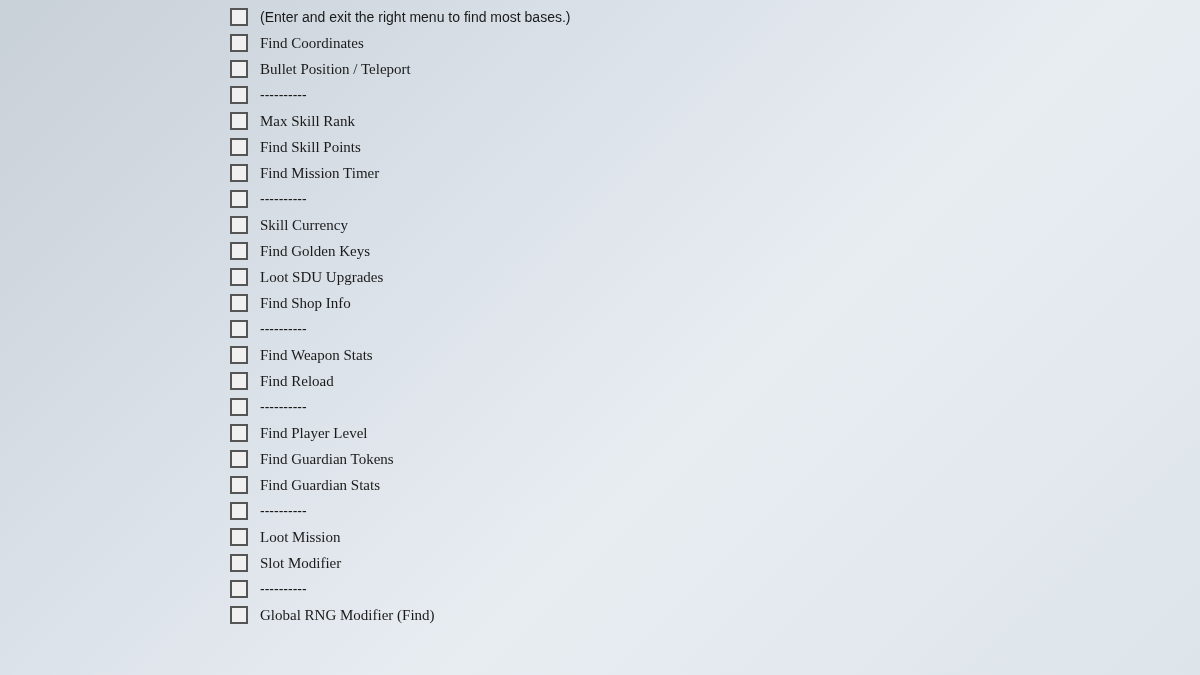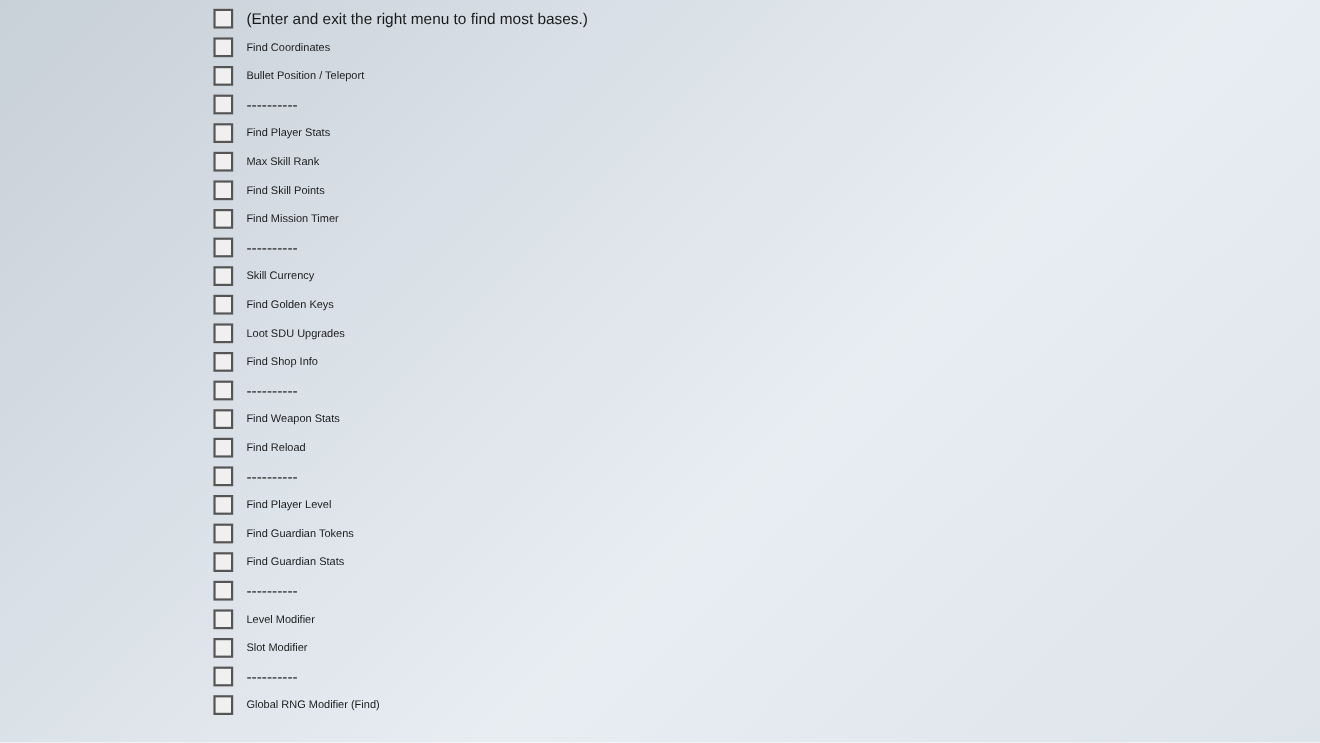--- a/index.html
+++ b/index.html
@@ -14,20 +14,21 @@
       background: linear-gradient(135deg, #c8d0d8 0%, #d8dfe6 30%, #e8edf2 60%, #dde4ea 100%);
       font-family: 'Segoe UI', Tahoma, Geneva, Verdana, sans-serif;
       overflow: hidden;
     }
 
     .container {
       width: 1056px;
       height: 675px;
       padding: 4px 0;
       overflow: hidden;
+      margin-left: 36px;
     }
 
     .list-item {
       display: flex;
       align-items: center;
       padding: 1px 0;
       min-height: 26px;
     }
 
     .checkbox-area {
@@ -44,23 +45,24 @@
       height: 18px;
       border: 2px solid #555;
       background: #f0f0f0;
       display: inline-block;
       flex-shrink: 0;
       cursor: pointer;
     }
 
     .item-label {
       flex: 1;
-      font-size: 10px;
+      font-size: 15px;
       color: #1a1a1a;
       padding-left: 4px;
+      font-family: Liberation Serif, serif;
     }
 
     .item-script {
       width: 120px;
       text-align: left;
       font-size: 14px;
       color: #1a1a1a;
       padding-right: 20px;
     }
 
@@ -145,27 +147,20 @@
     <div class="separator">
         <div class="separator-area">
           <div class="separator-checkbox"></div>
         </div>
         <div class="separator-label">----------</div>
       </div>
     <div class="list-item">
         <div class="checkbox-area">
           <div class="checkbox"></div>
         </div>
-        <div class="item-label">Find Player Stats</div>
-        <div class="item-script"></div>
-    </div>
-    <div class="list-item">
-        <div class="checkbox-area">
-          <div class="checkbox"></div>
-        </div>
         <div class="item-label">Max Skill Rank</div>
         <div class="item-script"></div>
     </div>
     <div class="list-item">
         <div class="checkbox-area">
           <div class="checkbox"></div>
         </div>
         <div class="item-label">Find Skill Points</div>
         <div class="item-script"></div>
     </div>
@@ -260,21 +255,21 @@
     <div class="separator">
         <div class="separator-area">
           <div class="separator-checkbox"></div>
         </div>
         <div class="separator-label">----------</div>
       </div>
     <div class="list-item">
         <div class="checkbox-area">
           <div class="checkbox"></div>
         </div>
-        <div class="item-label">Level Modifier</div>
+        <div class="item-label">Loot Mission</div>
         <div class="item-script"></div>
     </div>
     <div class="list-item">
         <div class="checkbox-area">
           <div class="checkbox"></div>
         </div>
         <div class="item-label">Slot Modifier</div>
         <div class="item-script"></div>
     </div>
     <div class="separator">

